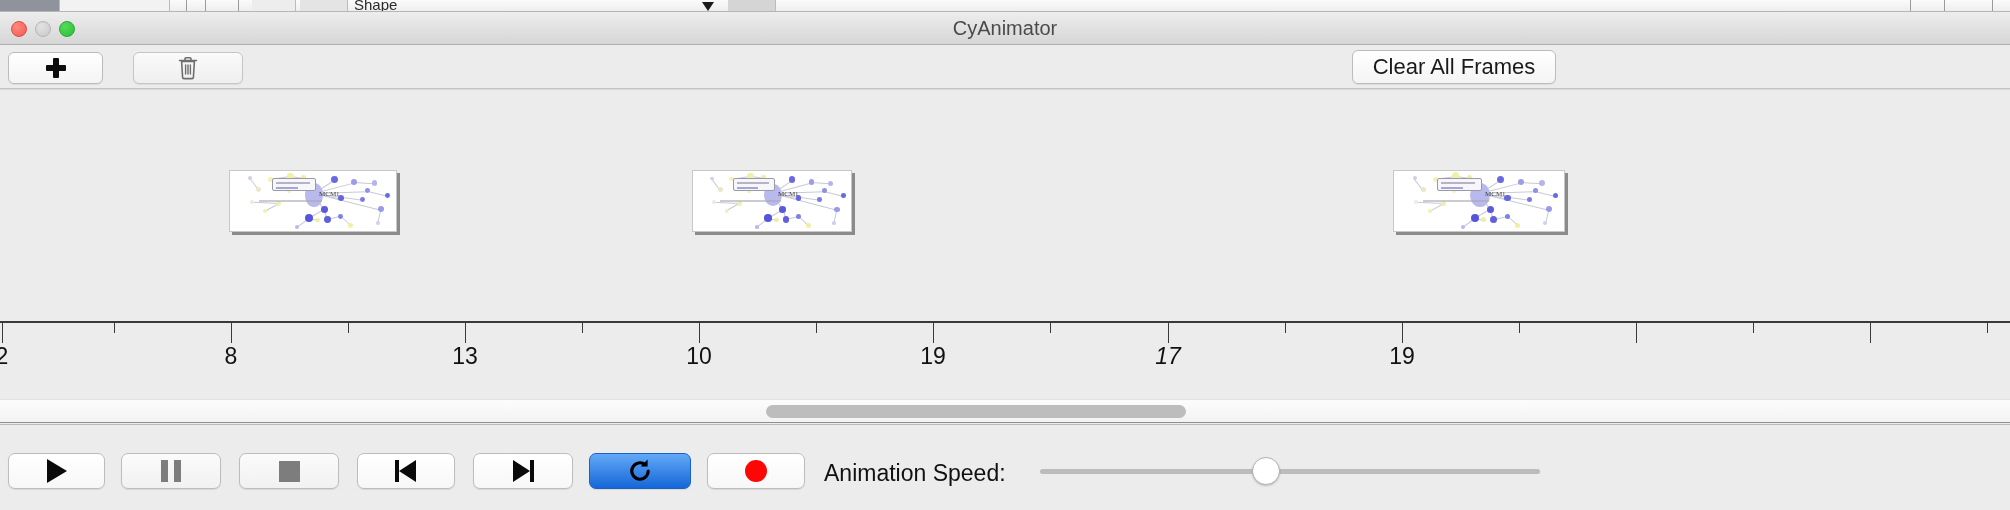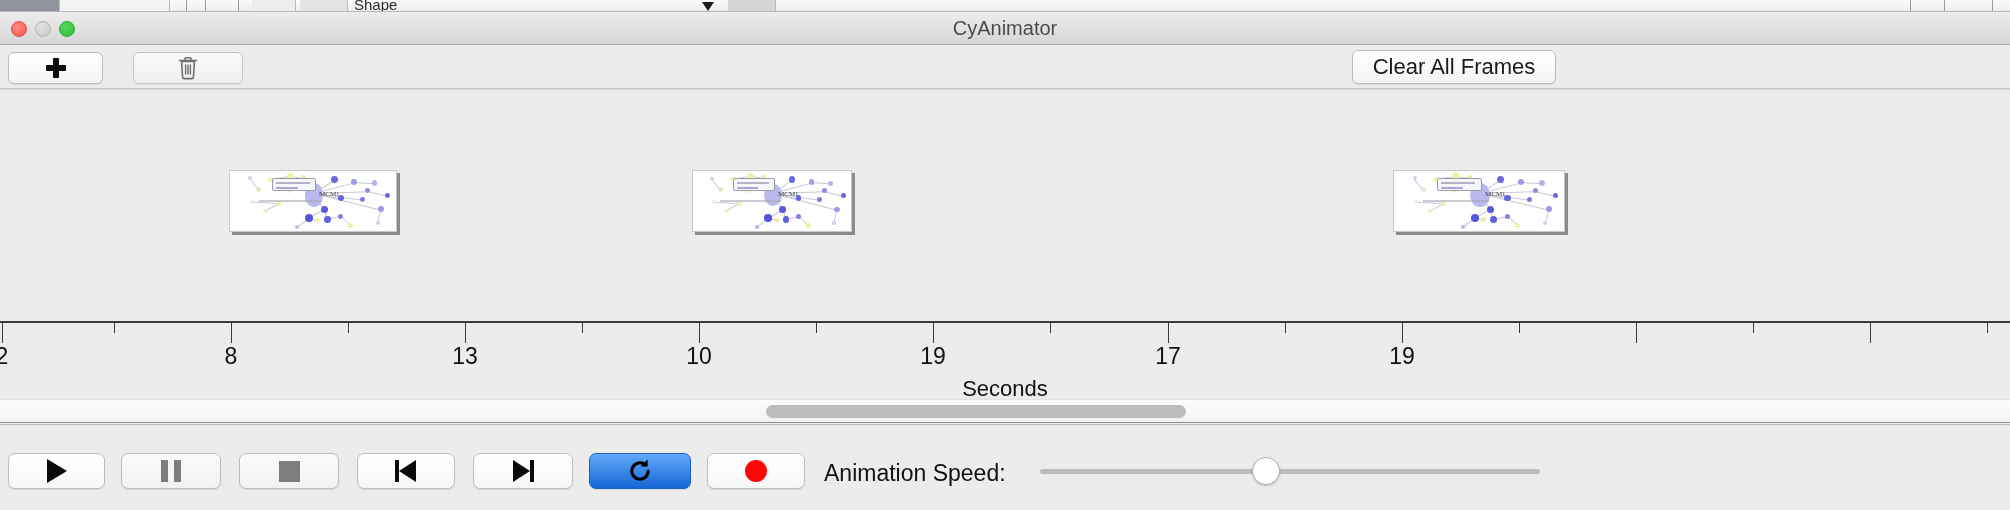--- a/index.html
+++ b/index.html
@@ -437,31 +437,30 @@
         <div class="tick major" style="left: 465px;"></div>
         <div class="tick-label" style="left: 465px;">13</div>
         <div class="tick minor" style="left: 582px;"></div>
         <div class="tick major" style="left: 699px;"></div>
         <div class="tick-label" style="left: 699px;">10</div>
         <div class="tick minor" style="left: 816px;"></div>
         <div class="tick major" style="left: 933px;"></div>
         <div class="tick-label" style="left: 933px;">19</div>
         <div class="tick minor" style="left: 1050px;"></div>
         <div class="tick major" style="left: 1168px;"></div>
-        <div class="tick-label" style="left: 1168px;">17</div>
+        <div class="tick-label" style="left: 1168px; font-style: italic;">17</div>
         <div class="tick minor" style="left: 1285px;"></div>
         <div class="tick major" style="left: 1402px;"></div>
         <div class="tick-label" style="left: 1402px;">19</div>
         <div class="tick minor" style="left: 1519px;"></div>
         <div class="tick major" style="left: 1636px;"></div>
         <div class="tick minor" style="left: 1753px;"></div>
         <div class="tick major" style="left: 1870px;"></div>
         <div class="tick minor" style="left: 1987px;"></div>
       </div>
-    <div class="axis-label">Seconds</div>
   </div>
 
   <div class="scroll-track">
     <div class="scroll-thumb"></div>
   </div>
 
   <div class="transport">
     <div class="tbtn" id="play-button">
       <span class="ico-play"></span>
     </div>

